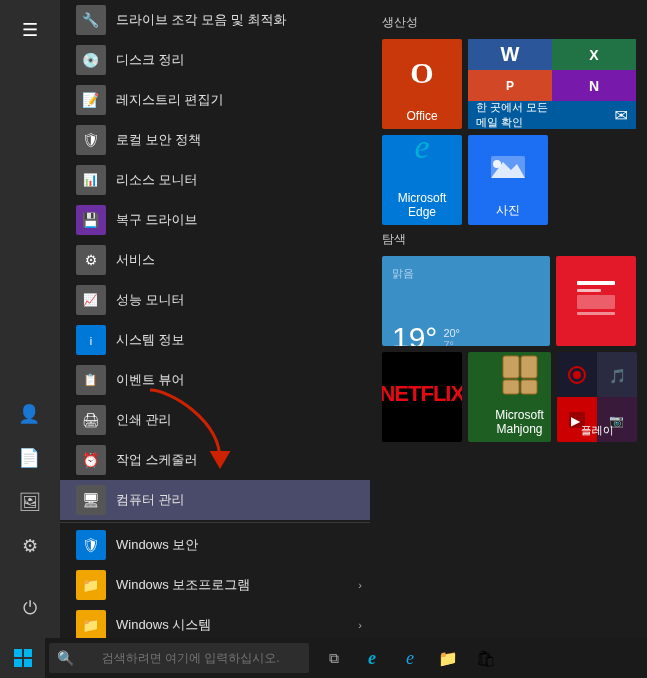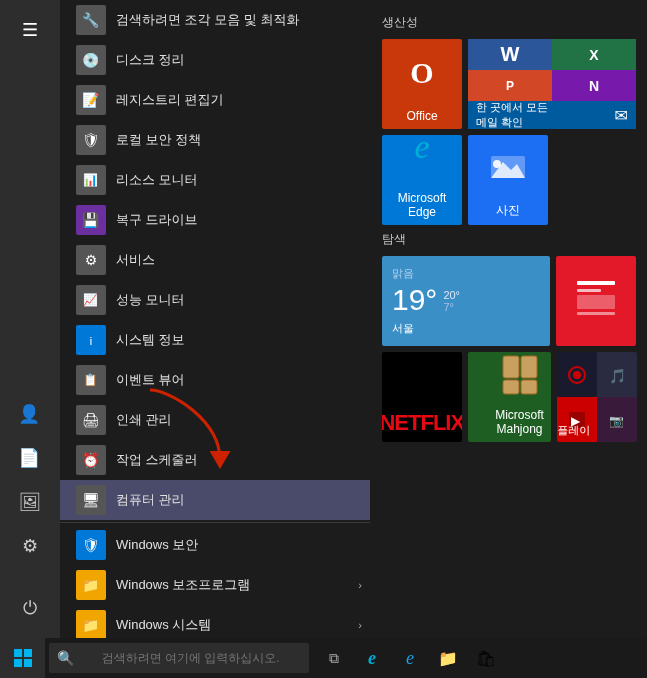--- a/index.html
+++ b/index.html
@@ -322,21 +322,21 @@
   <div class="sidebar-icon" style="margin-bottom:50px;">⏻</div>
 </div>
 
 <div class="start-panel">
 
   <div class="app-list">
     <div class="app-list-inner">
 
       <div class="app-item">
         <div class="app-icon icon-gray">🔧</div>
-        <span>검색하려면 조각 모음 및 최적화</span>
+        <span>드라이브 조각 모음 및 최적화</span>
       </div>
       <div class="app-item">
         <div class="app-icon icon-gray">💿</div>
         <span>디스크 정리</span>
       </div>
       <div class="app-item">
         <div class="app-icon icon-gray">📝</div>
         <span>레지스트리 편집기</span>
       </div>
       <div class="app-item">
@@ -458,21 +458,21 @@
 
     </div>
 
     <div class="tiles-section-label" style="margin-top:6px;">탐색</div>
 
     <div class="tiles-row">
 
       <div class="tile tile-weather">
         <div style="color:#b0d0f0; font-size:11px; margin-bottom:2px;">맑음</div>
         <div style="display:flex; align-items:flex-end; gap:6px;">
-          <span style="font-size:30px; color:white; font-weight:300;">19°</span>
+          <span style="font-size:30px; color:white; font-weight:300;margin-top:38px;">19°</span>
           <div style="display:flex; flex-direction:column; margin-bottom:4px;">
             <span style="font-size:11px; color:#dce6f7;">20°</span>
             <span style="font-size:11px; color:#aac0e0;">7°</span>
           </div>
         </div>
         <div style="font-size:11px; color:white; margin-top:4px;">서울</div>
       </div>
 
       <div class="tile tile-news" style="justify-content:center; align-items:center;">
         <svg width="50" height="50" viewBox="0 0 50 50">
@@ -480,21 +480,21 @@
           <rect x="6" y="8" width="38" height="4" rx="1" fill="white"></rect>
           <rect x="6" y="16" width="24" height="3" rx="1" fill="white" opacity="0.7"></rect>
           <rect x="6" y="22" width="38" height="14" rx="1" fill="white" opacity="0.3"></rect>
           <rect x="6" y="39" width="38" height="3" rx="1" fill="white" opacity="0.5"></rect>
         </svg>
       </div>
     </div>
 
     <div class="tiles-row">
 
-      <div class="tile tile-netflix" style="justify-content:flex-end; align-items:center;">
+      <div class="tile tile-netflix" style="justify-content:center; align-items:center;">
         <span class="netflix-logo">NETFLIX</span>
       </div>
 
       <div class="tile tile-mahjong">
         <div style="margin-bottom:4px;">
           <svg width="50" height="50" viewBox="0 0 50 50">
             <rect width="50" height="50" fill="#1e5e22"></rect>
             <rect x="8" y="6" width="16" height="22" rx="2" fill="#c8a060" stroke="#a06820" stroke-width="1"></rect>
             <rect x="26" y="6" width="16" height="22" rx="2" fill="#c8a060" stroke="#a06820" stroke-width="1"></rect>
             <rect x="8" y="30" width="16" height="14" rx="2" fill="#c8a060" stroke="#a06820" stroke-width="1"></rect>
@@ -520,21 +520,21 @@
           <svg width="20" height="20" viewBox="0 0 20 20">
               <rect x="2" y="2" width="16" height="16" rx="2" fill="#900"></rect>
               <text x="4" y="15" font-size="12" fill="#fff">▶</text>
             </svg>
         </div>
         <div class="play-mini play-mini-4">
           <svg width="20" height="20" viewBox="0 0 20 20">
               <text x="2" y="15" font-size="12" fill="#aaa">📷</text>
             </svg>
         </div>
-        <div style="position:absolute; bottom:4px; left:0; right:0; text-align:left; font-size:11px; color:white;">플레이</div>
+        <div style="position:absolute; bottom:4px; left:0; right:0; text-align:center; font-size:11px; color:white;">플레이</div>
       </div>
     </div>
 
   </div>
 </div>
 
 <div class="arrow-annotation">
   <svg width="100" height="100" viewBox="0 0 100 100">
     <defs>
       <marker id="arrowhead" markerWidth="10" markerHeight="7" refX="3" refY="3.5" orient="auto">

